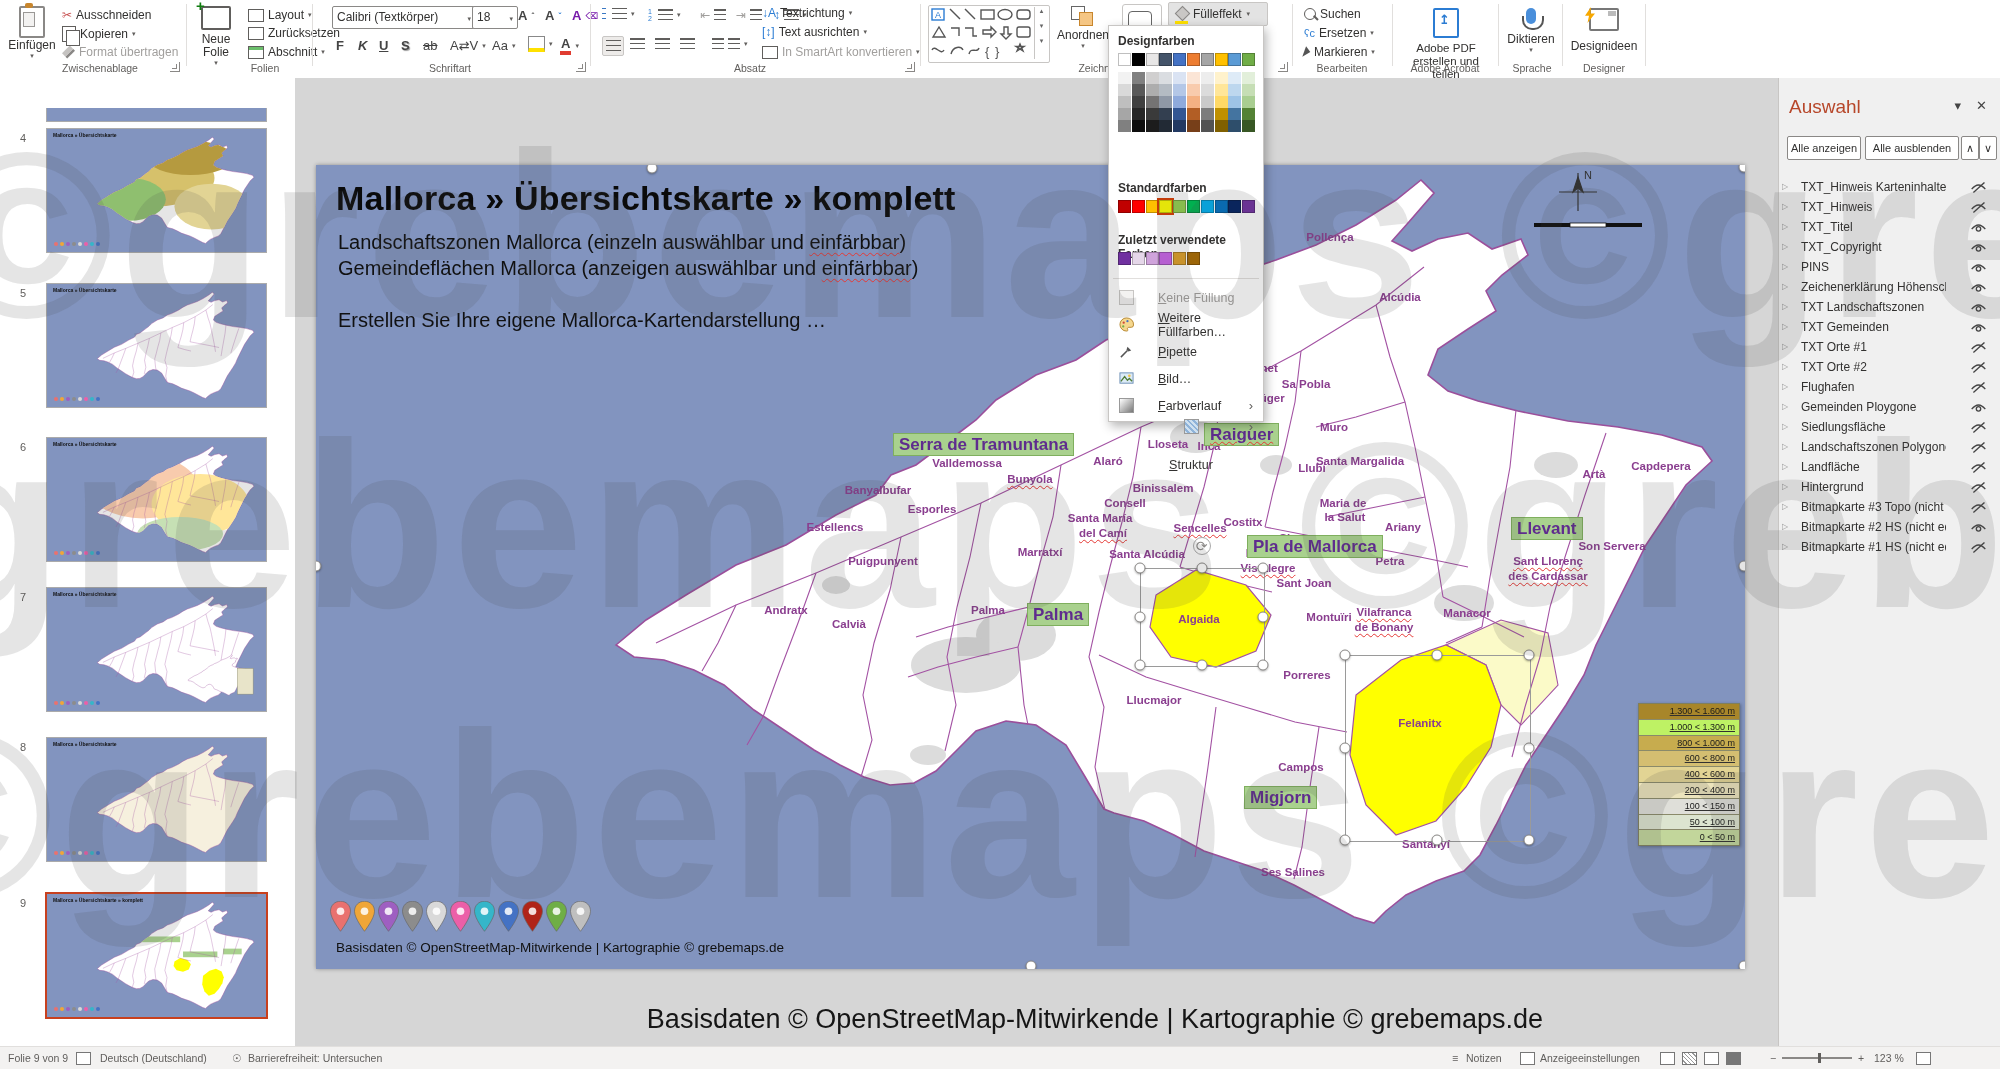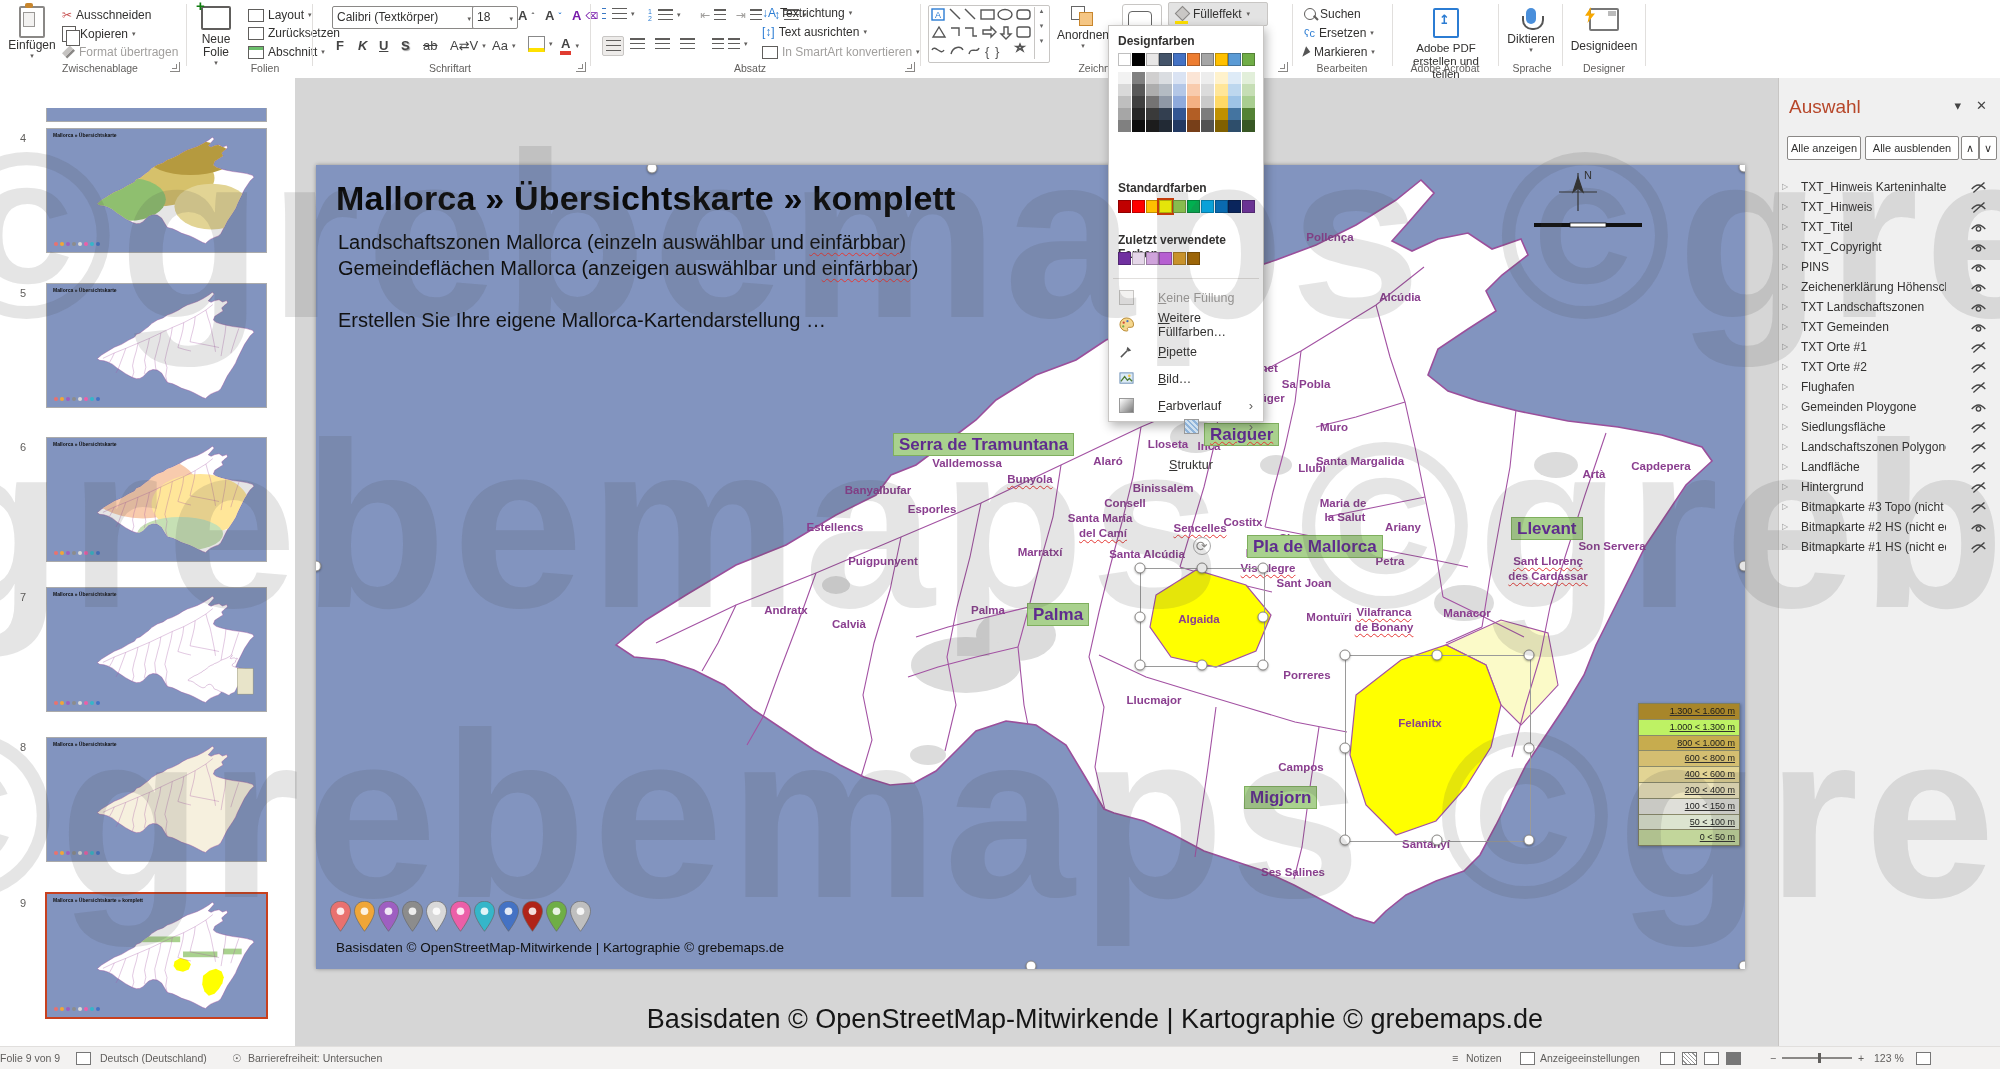--- a/index.html
+++ b/index.html
@@ -911,21 +911,21 @@
           <span class="nm">Bitmapkarte #1 HS  (nicht ed...</span>
           <span class="eye"><svg width="17" height="13" viewBox="0 0 20 14">
               <path d="M2 9 Q10 -1 18 9" fill="none" stroke="#444" stroke-width="1.6"></path>
               <line x1="4" y1="13" x2="17" y2="1" stroke="#444" stroke-width="1.6"></line>
             </svg></span>
         </div>
       </div>
   </div>
 
   <div class="status">
-    <span style="left:0;">Folie 9 von 9</span>
+    <span style="left:8px;">Folie 9 von 9</span>
     <span class="vico" style="left:76px;"></span>
     <span style="left:100px;">Deutsch (Deutschland)</span>
     <span style="left:232px;">☉</span>
     <span style="left:248px;">Barrierefreiheit: Untersuchen</span>
     <span style="left:1452px;">≡</span>
     <span style="left:1466px;">Notizen</span>
     <span class="vico" style="left:1520px;"></span>
     <span style="left:1540px;">Anzeigeeinstellungen</span>
     <span class="vico" style="left:1660px;"></span>
     <span class="vico" style="left:1682px;background:repeating-linear-gradient(45deg,#fff 0 2px,#999 2px 3px);"></span>

